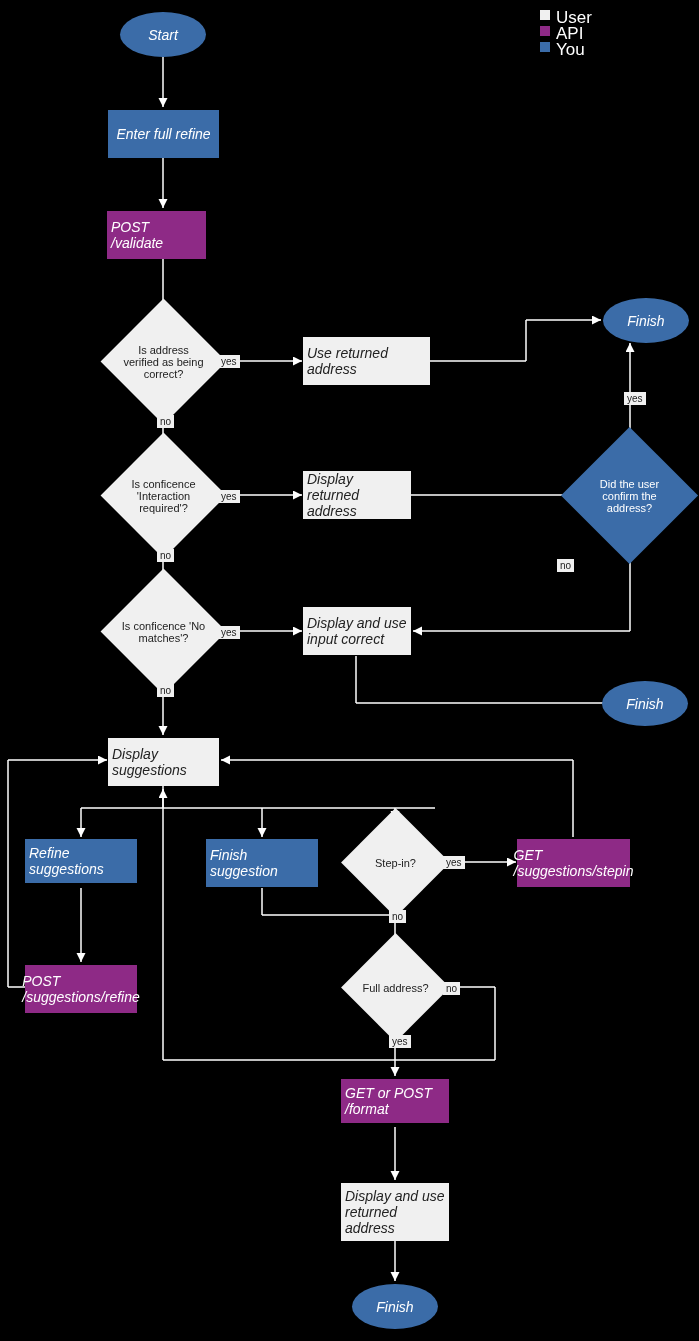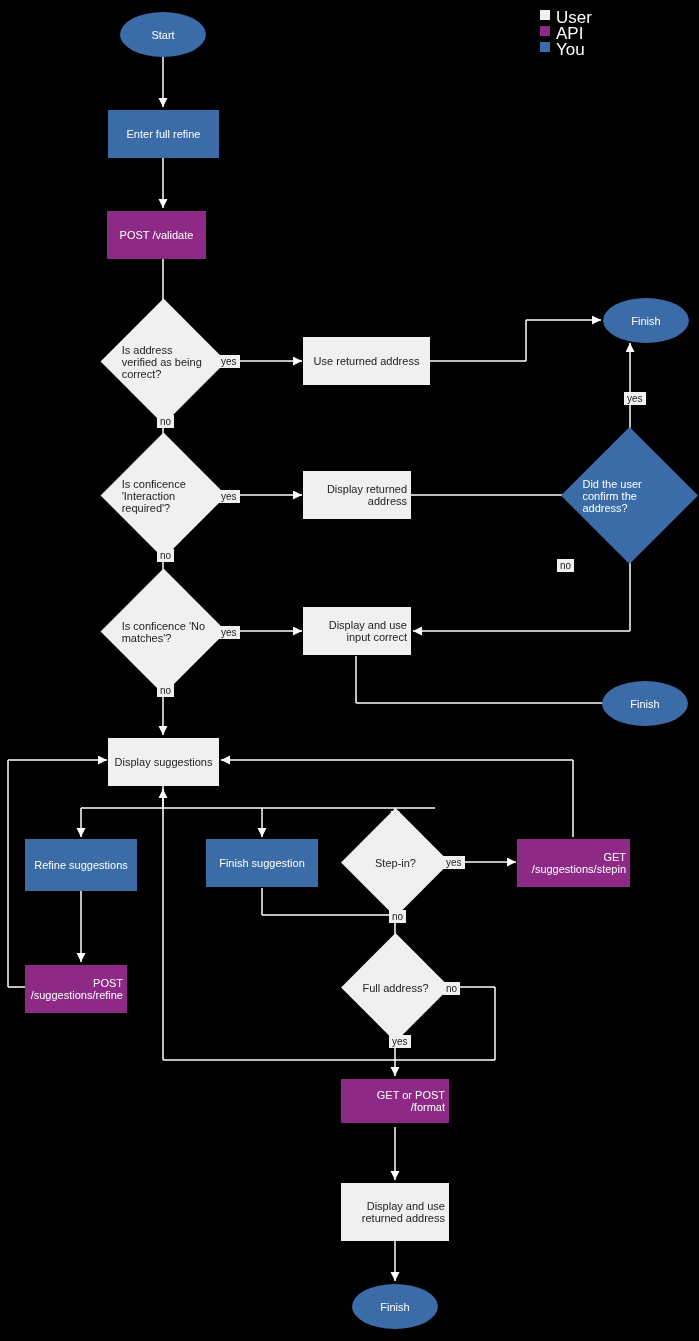--- a/index.html
+++ b/index.html
@@ -1,26 +1,26 @@
 <!DOCTYPE html>
 <html><head>
 <meta charset="utf-8">
 <style>
 * { margin: 0; padding: 0; box-sizing: border-box; }
 body { background: #000; width: 699px; height: 1341px; position: relative; font-family: Arial, sans-serif; }
-.shape { position: absolute; display: flex; align-items: center; justify-content: center; text-align: right; font-size: 11px; color: #fff; padding: 4px; }
+.shape { position: absolute; display: flex; align-items: center; justify-content: center; text-align: left; font-size: 14px; color: #fff; padding: 4px; font-style: italic; }
 .term { border-radius: 50%; background: #3b6ca8; }
 .proc-blue { background: #3b6ca8; }
 .proc-white { background: #f0f0f0; color: #222; }
 .proc-purple { background: #8e2a86; }
 .diamond-wrap { position: absolute; }
 .diamond { position: absolute; width: 100%; height: 100%; transform: rotate(45deg); }
 .d-white { background: #f0f0f0; }
 .d-blue { background: #3b6ca8; }
-.dlabel { position: absolute; width: 130%; left: -15%; top: 0; height: 100%; display: flex; align-items: center; justify-content: center; text-align: left; font-size: 11px; padding: 16px; }
+.dlabel { position: absolute; width: 130%; left: -15%; top: 0; height: 100%; display: flex; align-items: center; justify-content: center; text-align: center; font-size: 11px; padding: 16px; }
 .d-white + .dlabel { color: #222; }
 .d-blue + .dlabel { color: #fff; }
 .edge-label { position: absolute; font-size: 10px; background: #f0f0f0; color: #222; padding: 1px 3px; }
 .legend-sq { position: absolute; width: 10px; height: 10px; }
 .legend-txt { position: absolute; font-size: 17px; color: #fff; }
 line { stroke: #fff; stroke-width: 1.5; }
 .arrow { fill: #fff; }
 </style>
 </head>
 <body>
@@ -141,34 +141,34 @@
 </div>
 <div class="edge-label" style="top:626px;left:218px">yes</div>
 <div class="edge-label" style="top:684px;left:157px">no</div>
 
 <div class="shape proc-white" style="top:607px;left:303px;width:108px;height:48px">Display and use input correct</div>
 
 <div class="shape term" style="top:681px;left:602px;width:86px;height:45px">Finish</div>
 
 <div class="shape proc-white" style="top:738px;left:108px;width:111px;height:48px">Display suggestions</div>
 
-<div class="shape proc-blue" style="top:839px;left:25px;width:112px;height:52px">Refine suggestions</div>
+<div class="shape proc-blue" style="top:839px;left:25px;width:112px;height:44px">Refine suggestions</div>
 
 <div class="shape proc-blue" style="top:839px;left:206px;width:112px;height:48px">Finish suggestion</div>
 
 <div class="diamond-wrap" style="top:824px;left:357px;width:77px;height:77px">
   <div class="diamond d-white"></div>
   <div class="dlabel">Step-in?</div>
 </div>
 <div class="edge-label" style="top:856px;left:443px">yes</div>
 <div class="edge-label" style="top:910px;left:389px">no</div>
 
 <div class="shape proc-purple" style="top:839px;left:517px;width:113px;height:48px">GET /suggestions/stepin</div>
 
-<div class="shape proc-purple" style="top:965px;left:25px;width:102px;height:48px">POST /suggestions/refine</div>
+<div class="shape proc-purple" style="top:965px;left:25px;width:112px;height:48px">POST /suggestions/refine</div>
 
 <div class="diamond-wrap" style="top:949px;left:357px;width:77px;height:77px">
   <div class="diamond d-white"></div>
   <div class="dlabel">Full address?</div>
 </div>
 <div class="edge-label" style="top:1035px;left:389px">yes</div>
 <div class="edge-label" style="top:982px;left:443px">no</div>
 
 <div class="shape proc-purple" style="top:1079px;left:341px;width:108px;height:44px">GET or POST /format</div>
 

